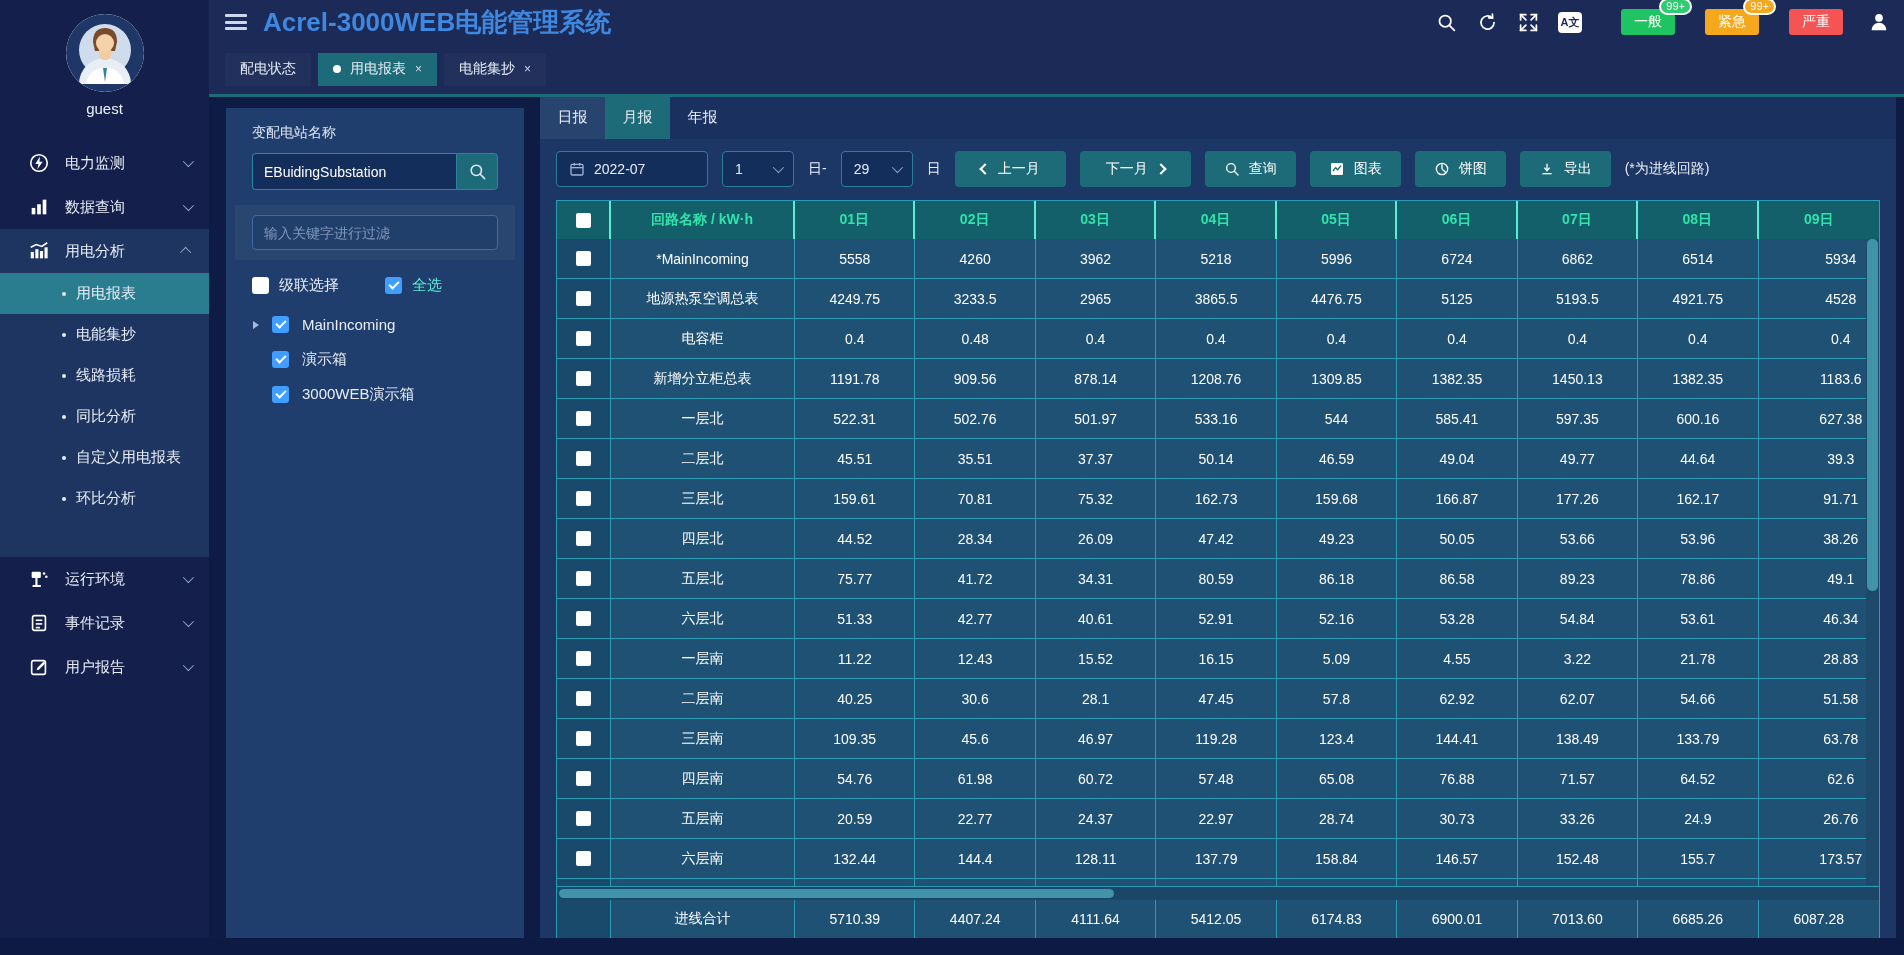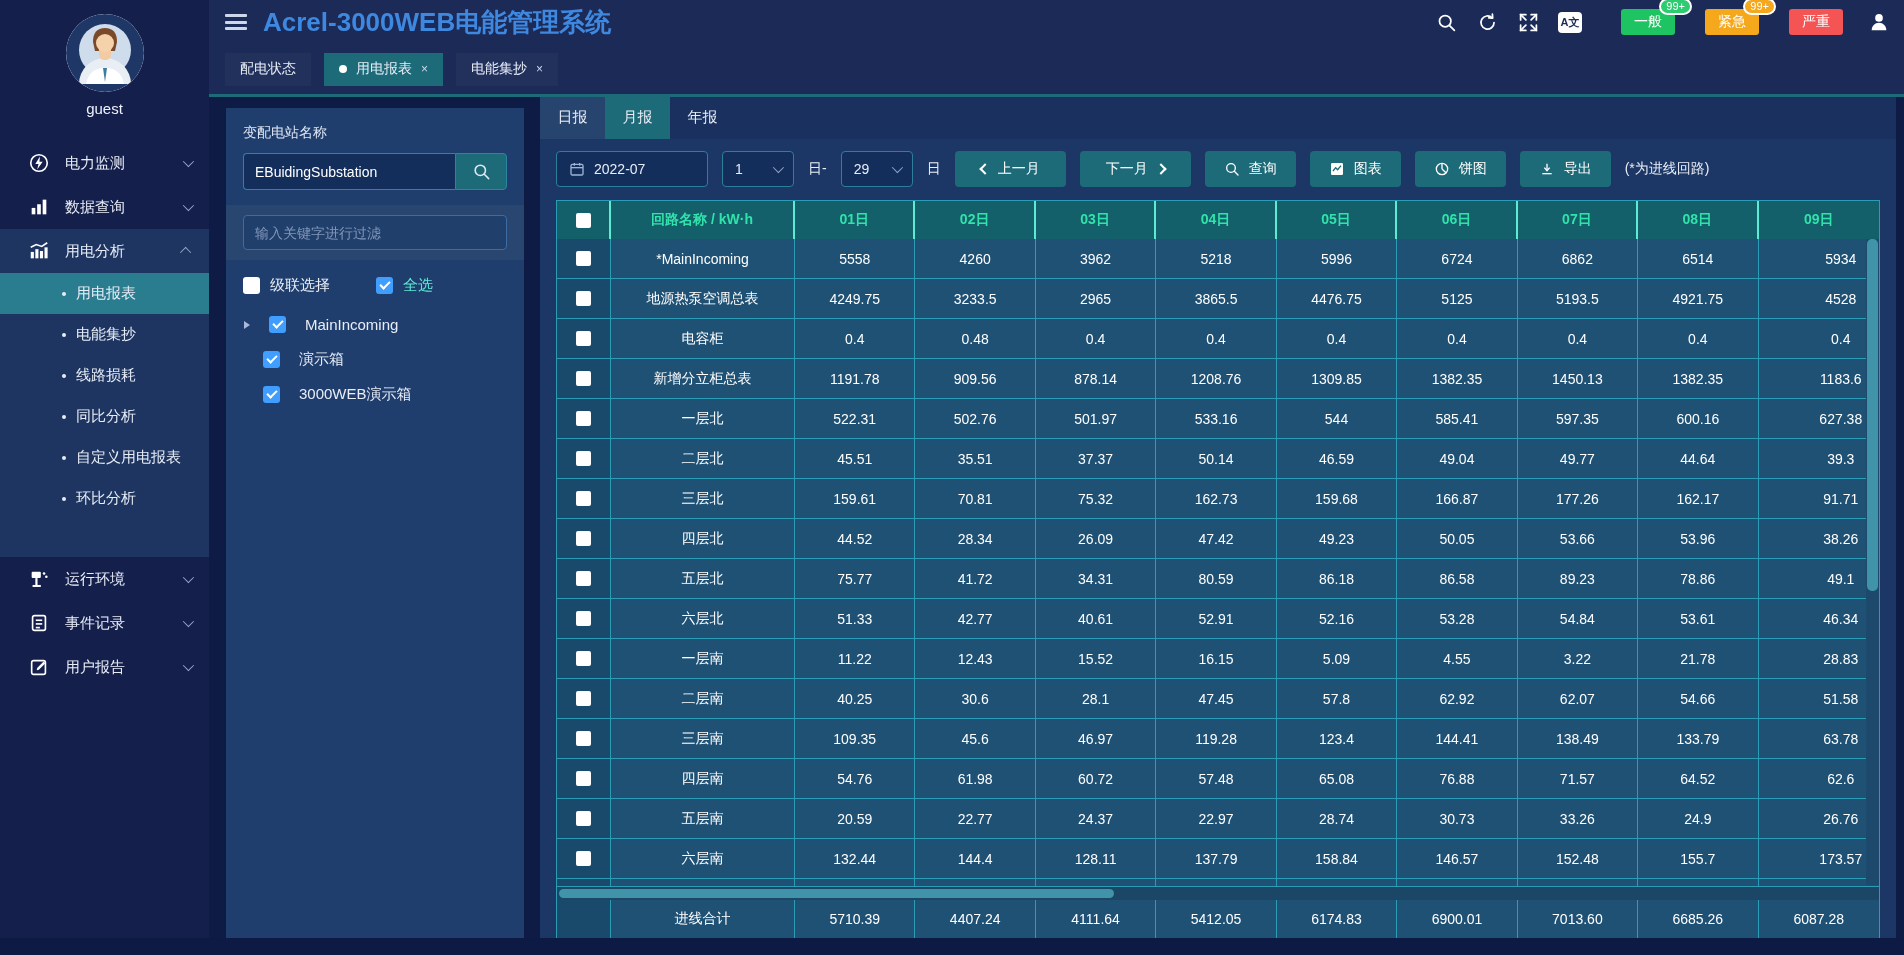--- a/index.html
+++ b/index.html
@@ -26,46 +26,46 @@
   .hamburger { width:22px; height:16px; display:flex; flex-direction:column; justify-content:space-between; cursor:pointer; }
   .hamburger i { display:block; height:3px; background:#cdd6ea; border-radius:1px; }
   .app-title { color:#3f88e0; font-size:26px; font-weight:bold; margin-left:16px; white-space:nowrap; }
   .topbar-right { margin-left:auto; display:flex; align-items:center; gap:19px; }
   .tb-icon { width:22px; height:22px; display:flex; align-items:center; justify-content:center; cursor:pointer; }
   .translate-box { background:#fff; color:#1b2a57; font-size:11px; font-weight:bold; border-radius:4px; width:24px; height:21px; display:flex; align-items:center; justify-content:center; cursor:pointer; }
   .alarm-btn { position:relative; height:26px; border:none; border-radius:3px; color:#fff; font-size:14px; padding:0 13px; margin-left:6px; cursor:pointer; font-family:inherit; }
   .alarm-badge { position:absolute; top:-11px; right:-17px; background:#2ecc71; border:2px solid #fff; border-radius:10px; font-size:11px; line-height:13px; padding:0 5px; color:#fff; white-space:nowrap; }
 
   
-  .navtabs { position:absolute; left:209px; top:44px; right:0; height:53px; background:#1b2a57; border-bottom:3px solid #1d6b78; display:flex; align-items:center; gap:13px; padding-left:16px; z-index:2; }
+  .navtabs { position:absolute; left:209px; top:44px; right:0; height:53px; background:#1b2a57; border-bottom:3px solid #1d6b78; display:flex; align-items:center; gap:7px; padding-left:16px; z-index:2; }
   .navtab { height:33px; background:#22315c; display:flex; align-items:center; gap:9px; padding:0 15px; font-size:14px; cursor:pointer; }
   .navtab.active { background:#1d6b78; }
   .navtab .dot { width:8px; height:8px; border-radius:50%; background:#fff; }
   .navtab .close-x { font-size:12px; color:#cfd8ea; }
 
   
-  .filter-panel { position:absolute; left:226px; top:108px; width:298px; bottom:17px; background:#1f3e6d; padding:16px 0 0; }
+  .filter-panel { position:absolute; left:226px; top:108px; width:298px; bottom:17px; background:#1f3e6d; padding:16px 9px 0; }
   .fp-inner { padding:0 17px; }
   .fp-label { font-size:14px; color:#dde5f2; margin-bottom:11px; }
   .station-row { display:flex; }
   .station-input { flex:1; height:37px; background:#142e5c; border:1px solid #2c84a0; border-right:none; border-radius:4px 0 0 4px; color:#fff; font-size:14px; padding:0 11px; font-family:inherit; outline:none; }
   .search-btn { width:52px; height:37px; background:#1d6b78; border:1px solid #2c84a0; border-radius:0 4px 4px 0; display:flex; align-items:center; justify-content:center; cursor:pointer; }
   .filter-band { margin-top:15px; background:#28466f; padding:10px 17px; }
   .filter-input { width:100%; height:35px; background:#203f6b; border:1px solid #3c6ca5; border-radius:4px; color:#84cc16; font-size:14px; padding:0 11px; font-family:inherit; outline:none; }
   .filter-input::placeholder { color:#8296bb; }
   .cascade-row { display:flex; align-items:center; margin:16px 17px 6px; font-size:15px; }
   .cb { width:17px; height:17px; border-radius:3px; position:relative; flex:none; cursor:pointer; }
   .cb.unchecked { background:#fff; }
   .cb.checked { background:#3f9eff; }
   .cb.checked::after { content:""; position:absolute; left:3.5px; top:4px; width:8px; height:4px; border-left:2px solid #fff; border-bottom:2px solid #fff; transform:rotate(-45deg); }
   .cascade-row .lbl { margin-left:10px; }
   .select-all { display:flex; align-items:center; margin-left:46px; color:#5eead4; }
   .select-all .lbl { margin-left:10px; }
   .tree { margin:12px 10px 0; }
-  .tree-row { height:35px; display:flex; align-items:center; gap:19px; padding-left:8px; cursor:pointer; font-size:15px; }
+  .tree-row { height:35px; display:flex; align-items:center; gap:13px; padding-left:8px; cursor:pointer; font-size:15px; }
   .tree-arrow { width:0; height:0; border-top:4.5px solid transparent; border-bottom:4.5px solid transparent; border-left:6px solid #a9bad8; flex:none; }
   .tree-row.child { padding-left:27px; }
 
   
   .main-panel { position:absolute; left:540px; top:95px; right:8px; bottom:17px; background:#1c3765; }
   .report-tabs { height:44px; background:#1a3160; display:flex; }
   .rtab { min-width:65px; padding:0 10px; display:flex; align-items:center; justify-content:center; font-size:15px; cursor:pointer; }
   .rtab.first { background:#27446e; }
   .rtab.active { background:#1d6b78; }
   .toolbar { display:flex; align-items:center; gap:14px; padding:12px 16px; }

